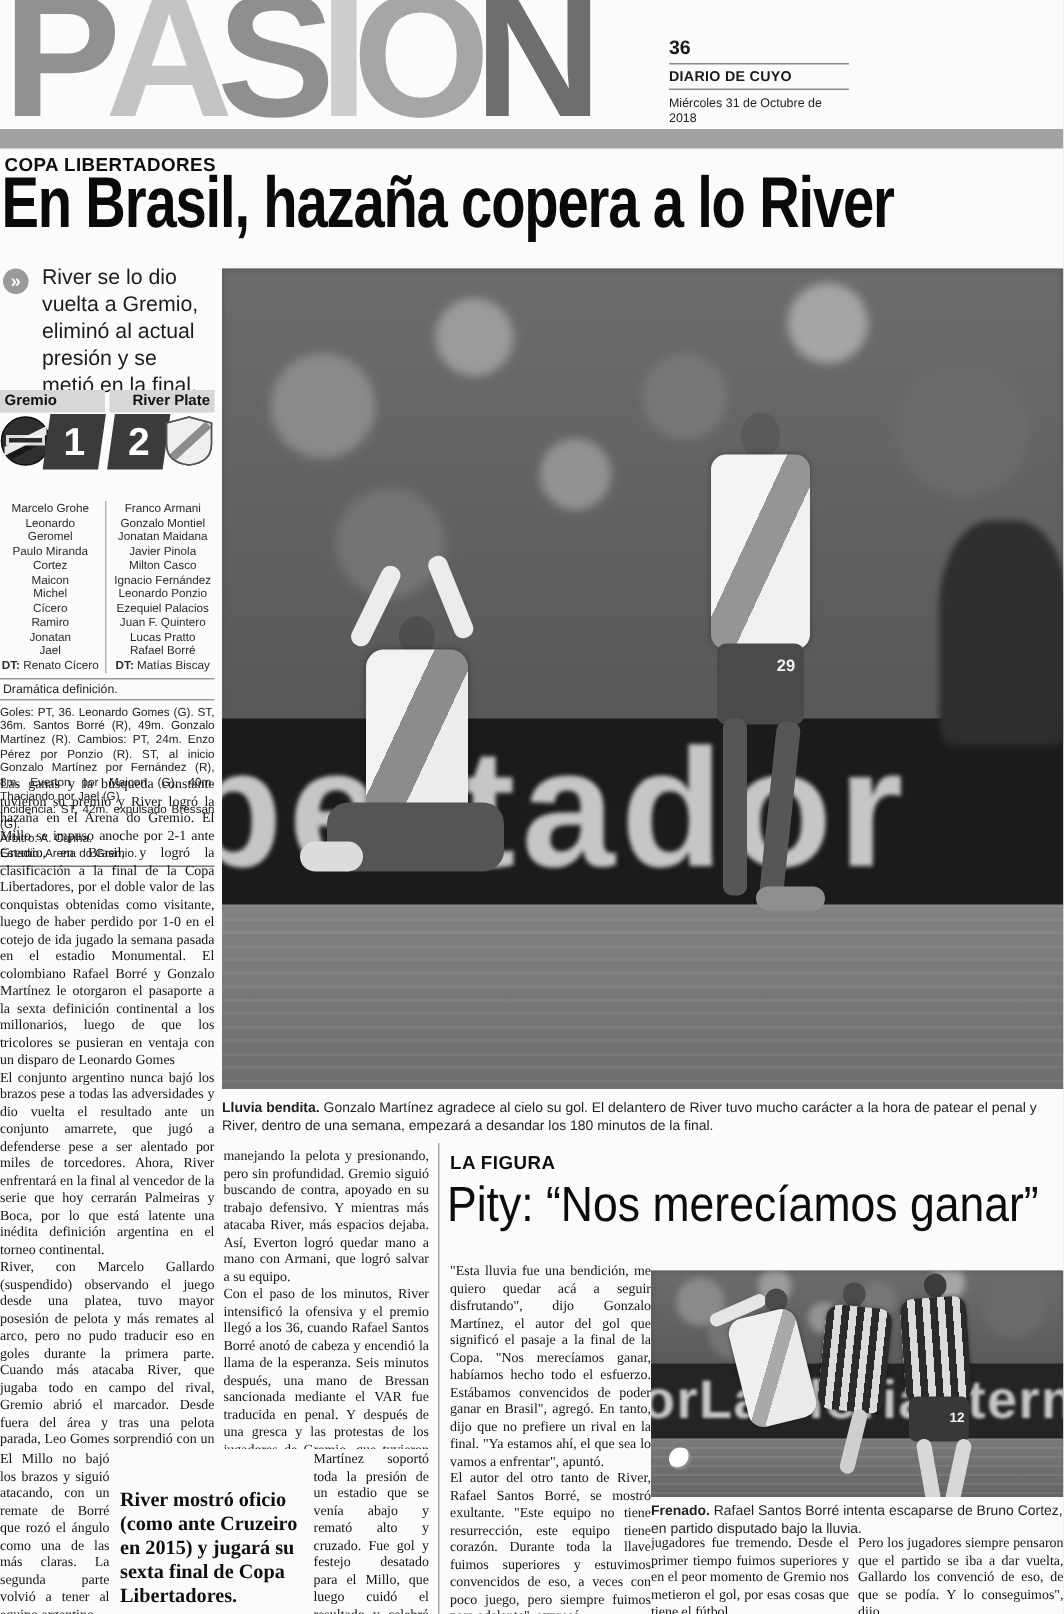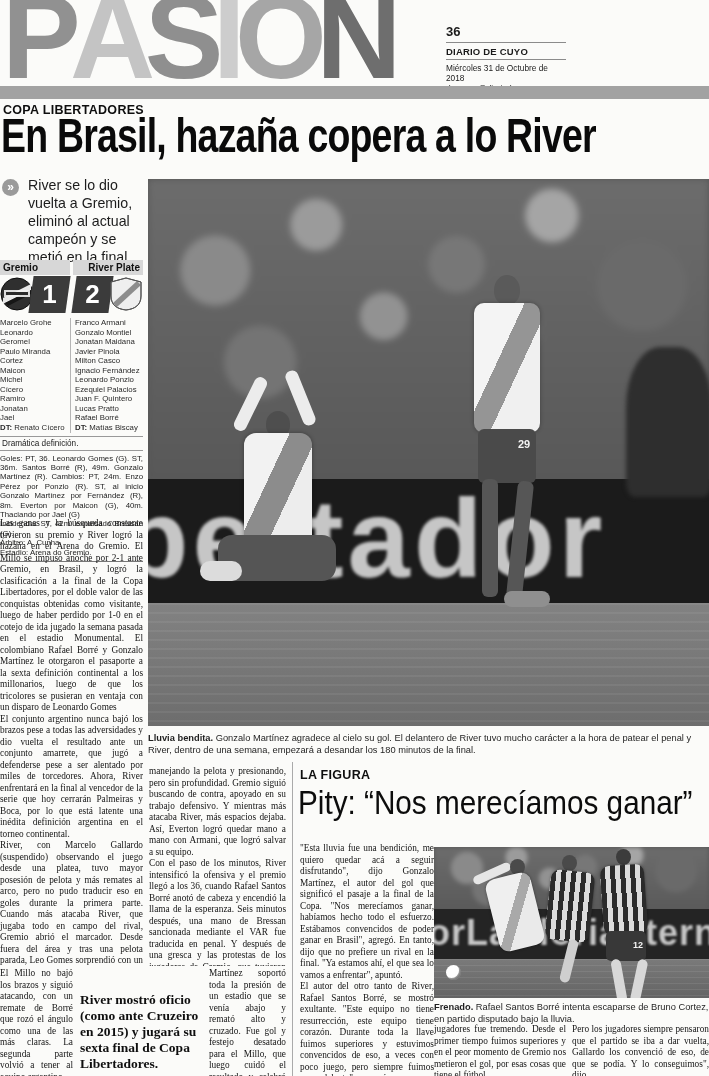--- a/index.html
+++ b/index.html
@@ -77,21 +77,21 @@
   .score-box {
     position:absolute; top:0; width:37px; height:37px; background:#3b3b3b;
     transform:skewX(-8deg);
   }
   .score-box.home { left:31px; }
   .score-box.away { left:74px; }
   .score-box span {
     display:block; transform:skewX(8deg); color:#fff; font-weight:bold;
     font-size:26px; line-height:37px; text-align:center;
   }
-  .mb-lists { display:flex; margin-top:4px; }
+  .mb-lists { display:flex; margin-top:20px;text-align:center; }
   .mb-col { width:71px; font-size:7.8px; line-height:9.5px; color:#2a2a2a; }
   .mb-col.home { border-right:1px solid #b5b5b5; padding-right:3px; }
   .mb-col.away { padding-left:4px; }
   .mb-col .coach { margin-top:0.5px; }
   .mb-col .coach b { font-weight:bold; }
   .mb-note {
     margin-top:3px; border-top:1px solid #999; padding:2px 0 2px 2px;
     font-size:8.2px; color:#222;
   }
   .mb-info {
@@ -263,21 +263,21 @@
     <div class="mail">deportes@diariodecuyo.com.ar</div>
   </div>
 
   <div class="abs gray-band"></div>
 
   <div class="abs kicker main">COPA LIBERTADORES</div>
   <h1 class="abs headline">En Brasil, hazaña copera a lo River</h1>
 
   <div class="abs lead">
     <span class="lead-icon">»</span>
-    <p class="lead-text">River se lo dio vuelta a Gremio, eliminó al actual campeón y se metió en la final.</p>
+    <p class="lead-text">River se lo dio vuelta a Gremio, eliminó al actual presión y se metió en la final.</p>
   </div>
 
   <div class="abs photo main-photo">
     <div class="crowd"></div>
     <div class="board">
       <span>bertador</span>
     </div>
     <div class="grass"></div>
     <div class="pfig kneel-arm l"></div>
     <div class="pfig kneel-arm r"></div>

